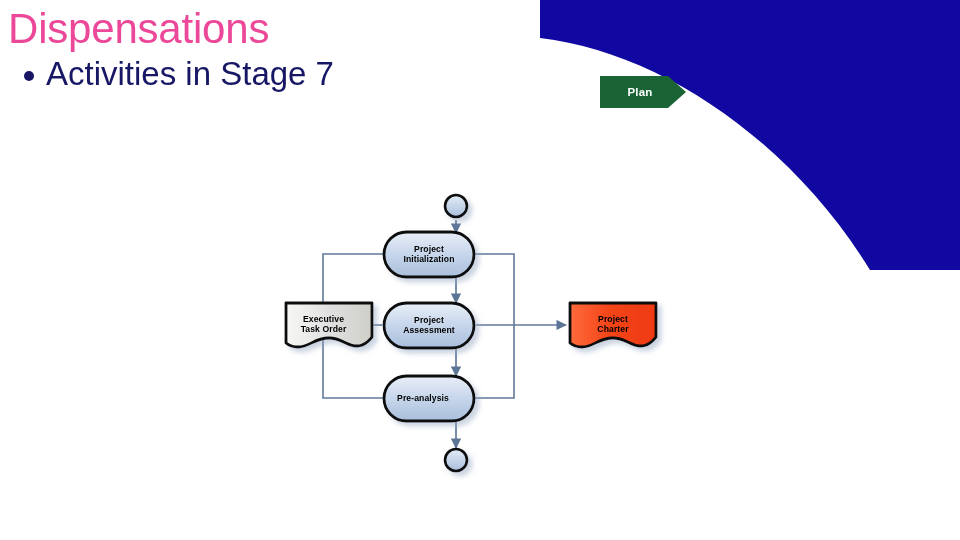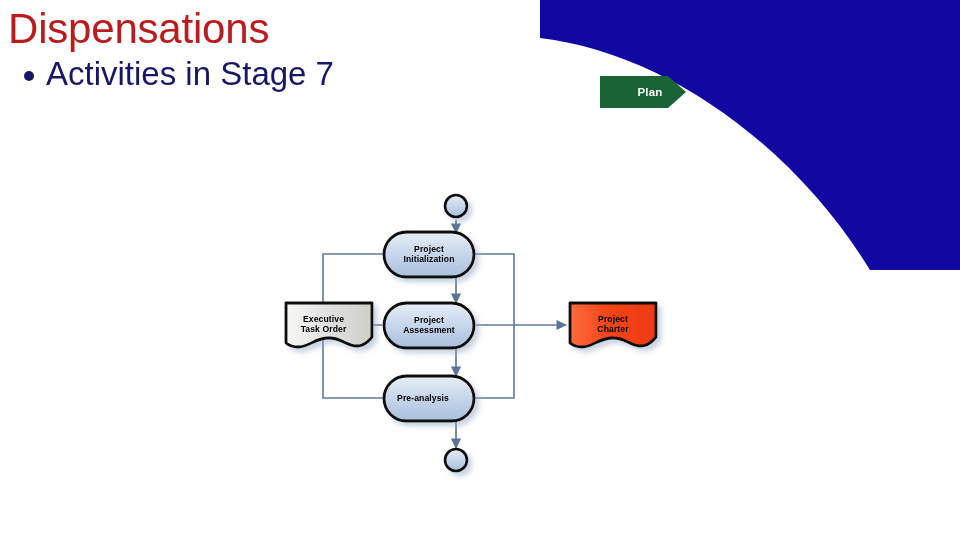--- a/index.html
+++ b/index.html
@@ -13,35 +13,35 @@
   
   .corner-wedge{position:absolute;top:0;right:0;width:420px;height:270px;pointer-events:none;}
 
   
   .logo{position:absolute;left:755px;top:8px;width:205px;height:70px;}
   .logo svg{display:block;}
 
   
   .title-block{position:absolute;left:8px;top:8px;width:560px;}
   .slide-title{
-    font-size:42px;line-height:1.02;color:#b91c1c;font-weight:400;
+    font-size:42px;line-height:1.02;color:#ec4899;font-weight:400;
     letter-spacing:-0.2px;white-space:nowrap;
   }
   .bullet-row{display:flex;align-items:center;margin-top:6px;padding-left:16px;}
   .bullet-dot{
     width:10px;height:10px;border-radius:50%;background:#171766;
     flex:0 0 auto;margin-right:12px;margin-top:4px;
   }
   .bullet-text{font-size:33px;line-height:1.05;color:#171766;font-weight:400;white-space:nowrap;}
 
   
   .plan-banner{position:absolute;left:600px;top:76px;width:86px;height:32px;}
   .plan-banner svg{display:block;position:absolute;inset:0;}
   .plan-label{
-    position:absolute;left:16px;top:0;width:68px;height:32px;
+    position:absolute;left:6px;top:0;width:68px;height:32px;
     display:flex;align-items:center;justify-content:center;
     color:#ffffff;font-size:11.5px;font-weight:bold;letter-spacing:0.2px;
   }
 
   
   .flow{position:absolute;left:270px;top:180px;width:420px;height:300px;font-weight:bold;}
   .flow svg{display:block;position:absolute;inset:0;}
   .flow-label{
     position:absolute;display:flex;align-items:center;justify-content:center;
     text-align:center;color:#000;font-size:8.6px;line-height:1.22;

